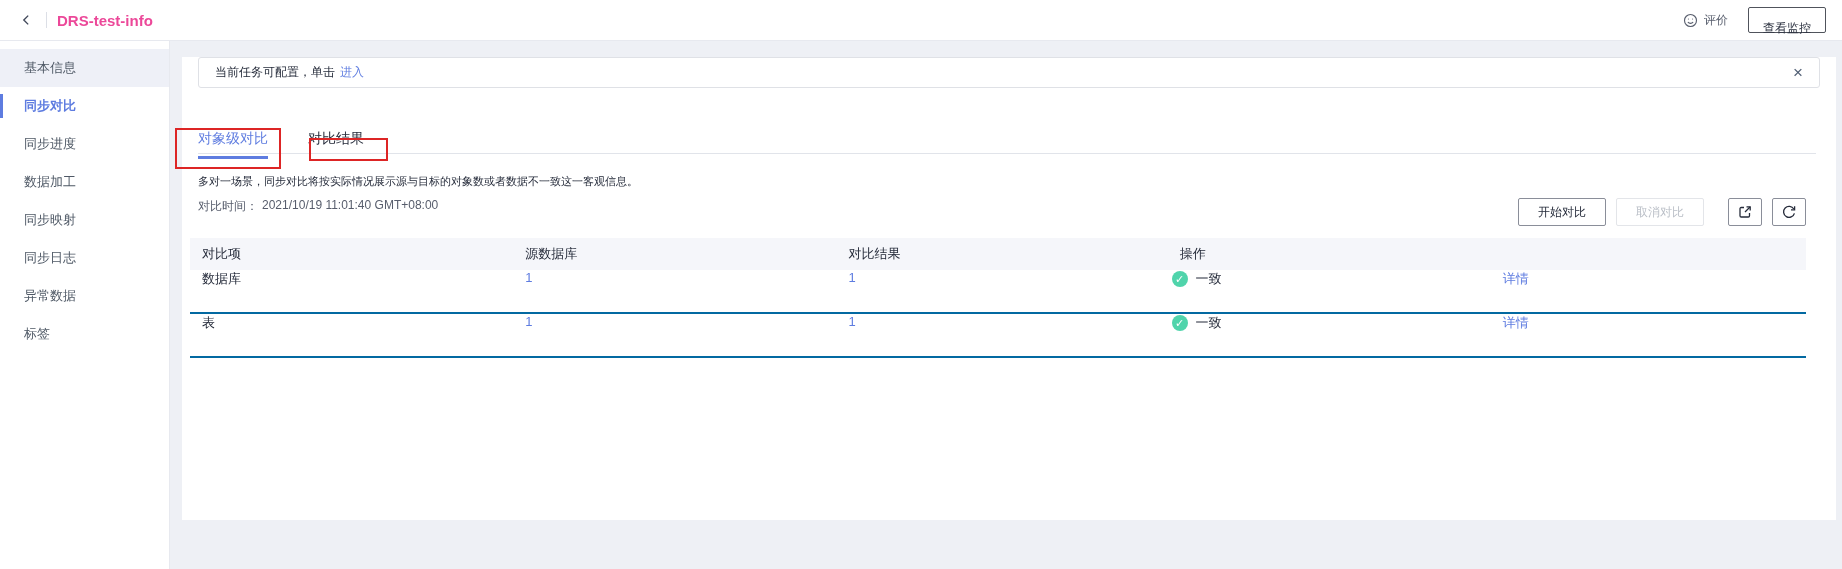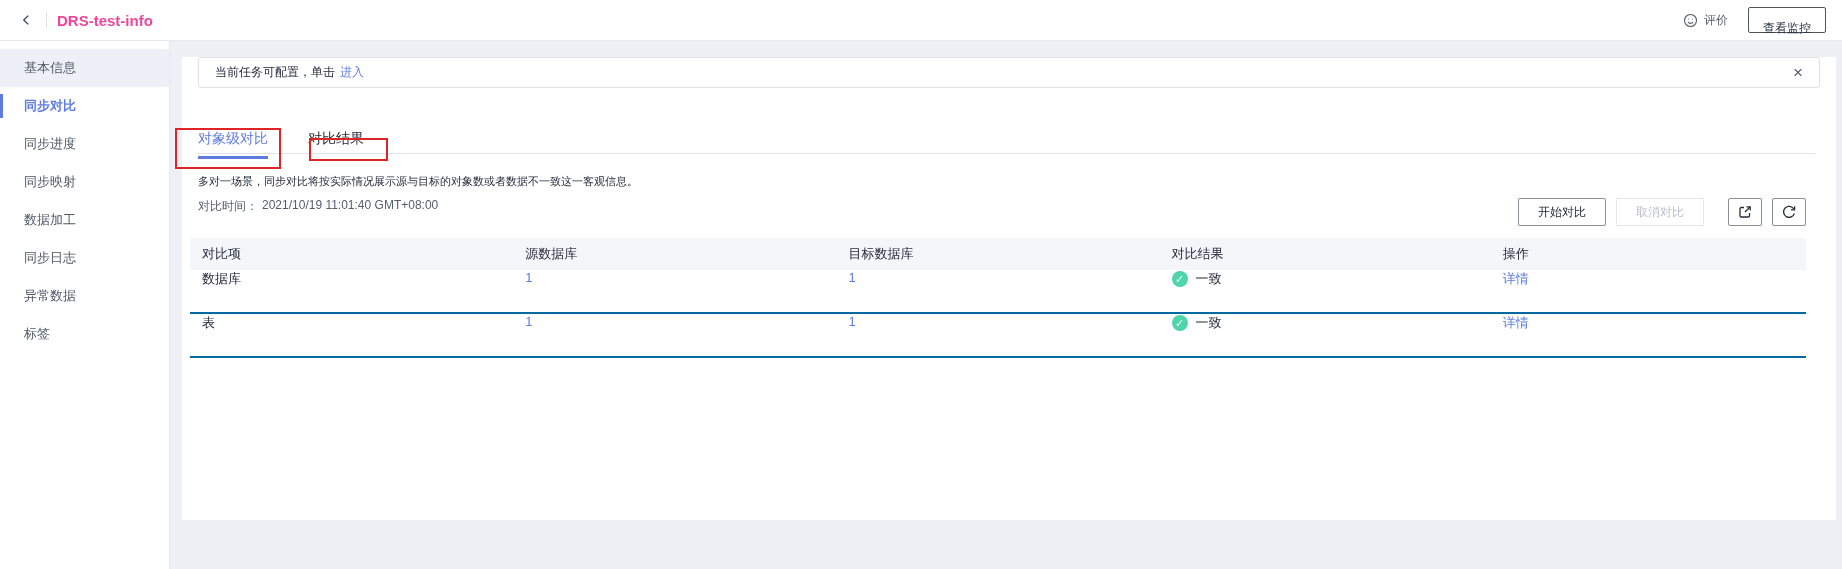--- a/index.html
+++ b/index.html
@@ -121,22 +121,22 @@
     <button class="monitor-btn">查看监控</button>
   </div>
 </div>
 
 <div class="layout">
 
   <div class="sidebar">
     <div class="side-item hl">基本信息</div>
     <div class="side-item active">同步对比</div>
     <div class="side-item">同步进度</div>
+    <div class="side-item">数据加工</div>
     <div class="side-item">同步映射</div>
-    <div class="side-item">数据加工</div>
     <div class="side-item">同步日志</div>
     <div class="side-item">异常数据</div>
     <div class="side-item">标签</div>
   </div>
 
   <div class="content">
     <div class="card">
 
       <div class="banner">
         <span class="banner-msg">
@@ -177,21 +177,20 @@
               <polyline points="13.6 2.2 13.6 5.8 10 5.8"></polyline>
             </svg>
           </span>
         </div>
       </div>
 
       <div class="table">
         <div class="t-head">
           <div class="cell c1">对比项</div>
           <div class="cell c2">源数据库</div>
-          <div class="cell c3">目标数据库</div>
           <div class="cell c4">对比结果</div>
           <div class="cell c5">操作</div>
         </div>
 
         <div class="t-row">
           <div class="cell c1">数据库</div>
           <div class="cell c2"><a class="link">1</a></div>
           <div class="cell c3"><a class="link">1</a></div>
           <div class="cell c4 result-cell">
             <span class="check-circle">✓</span>

